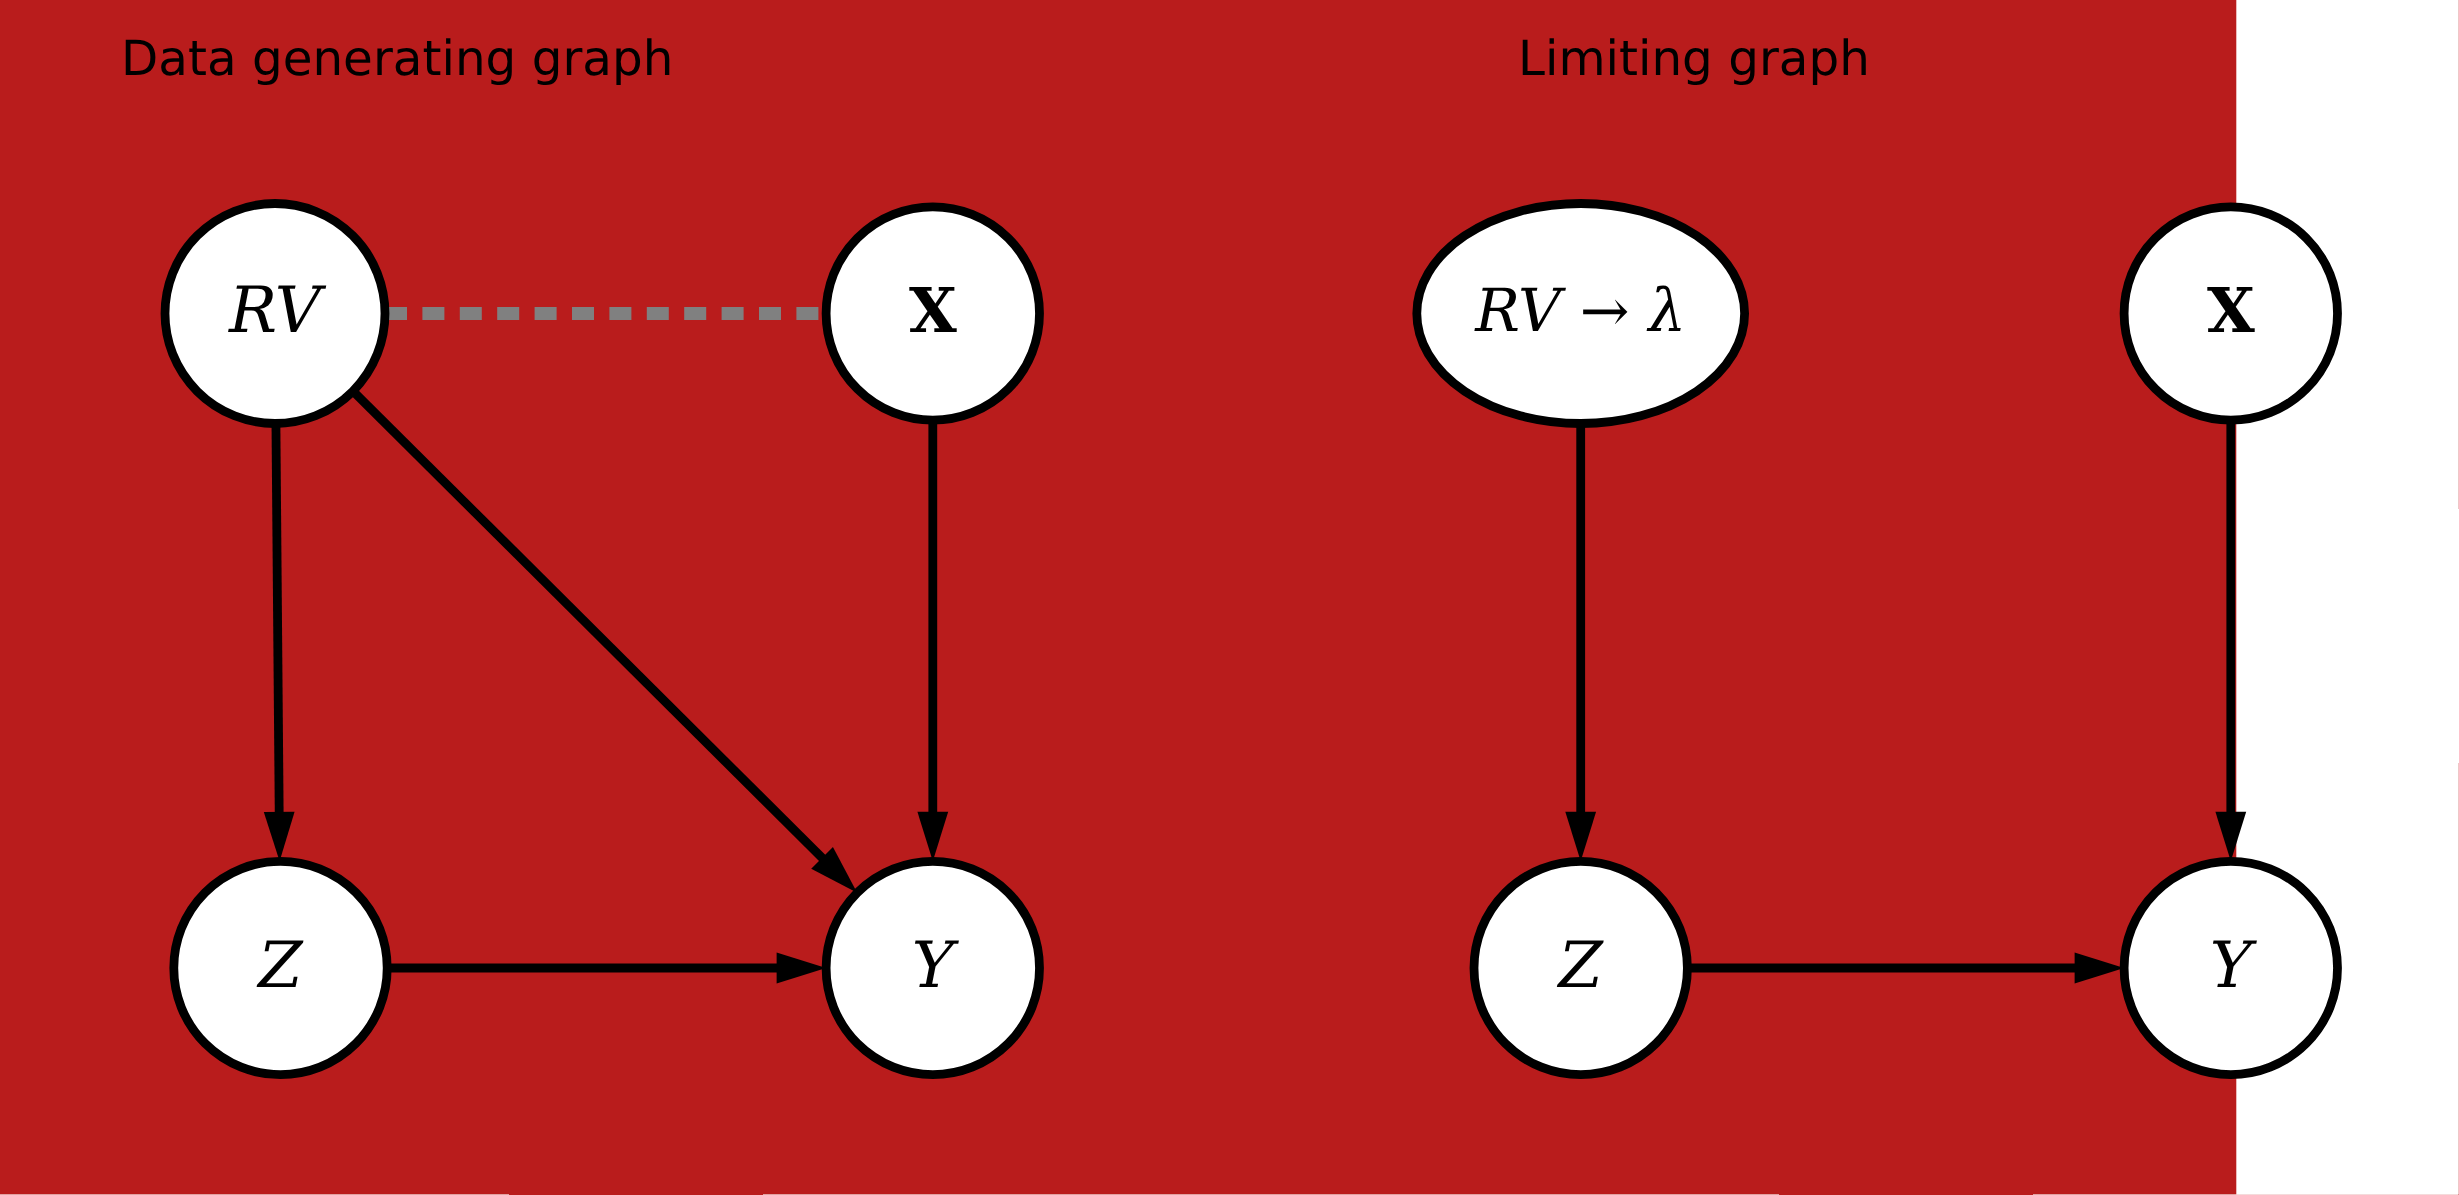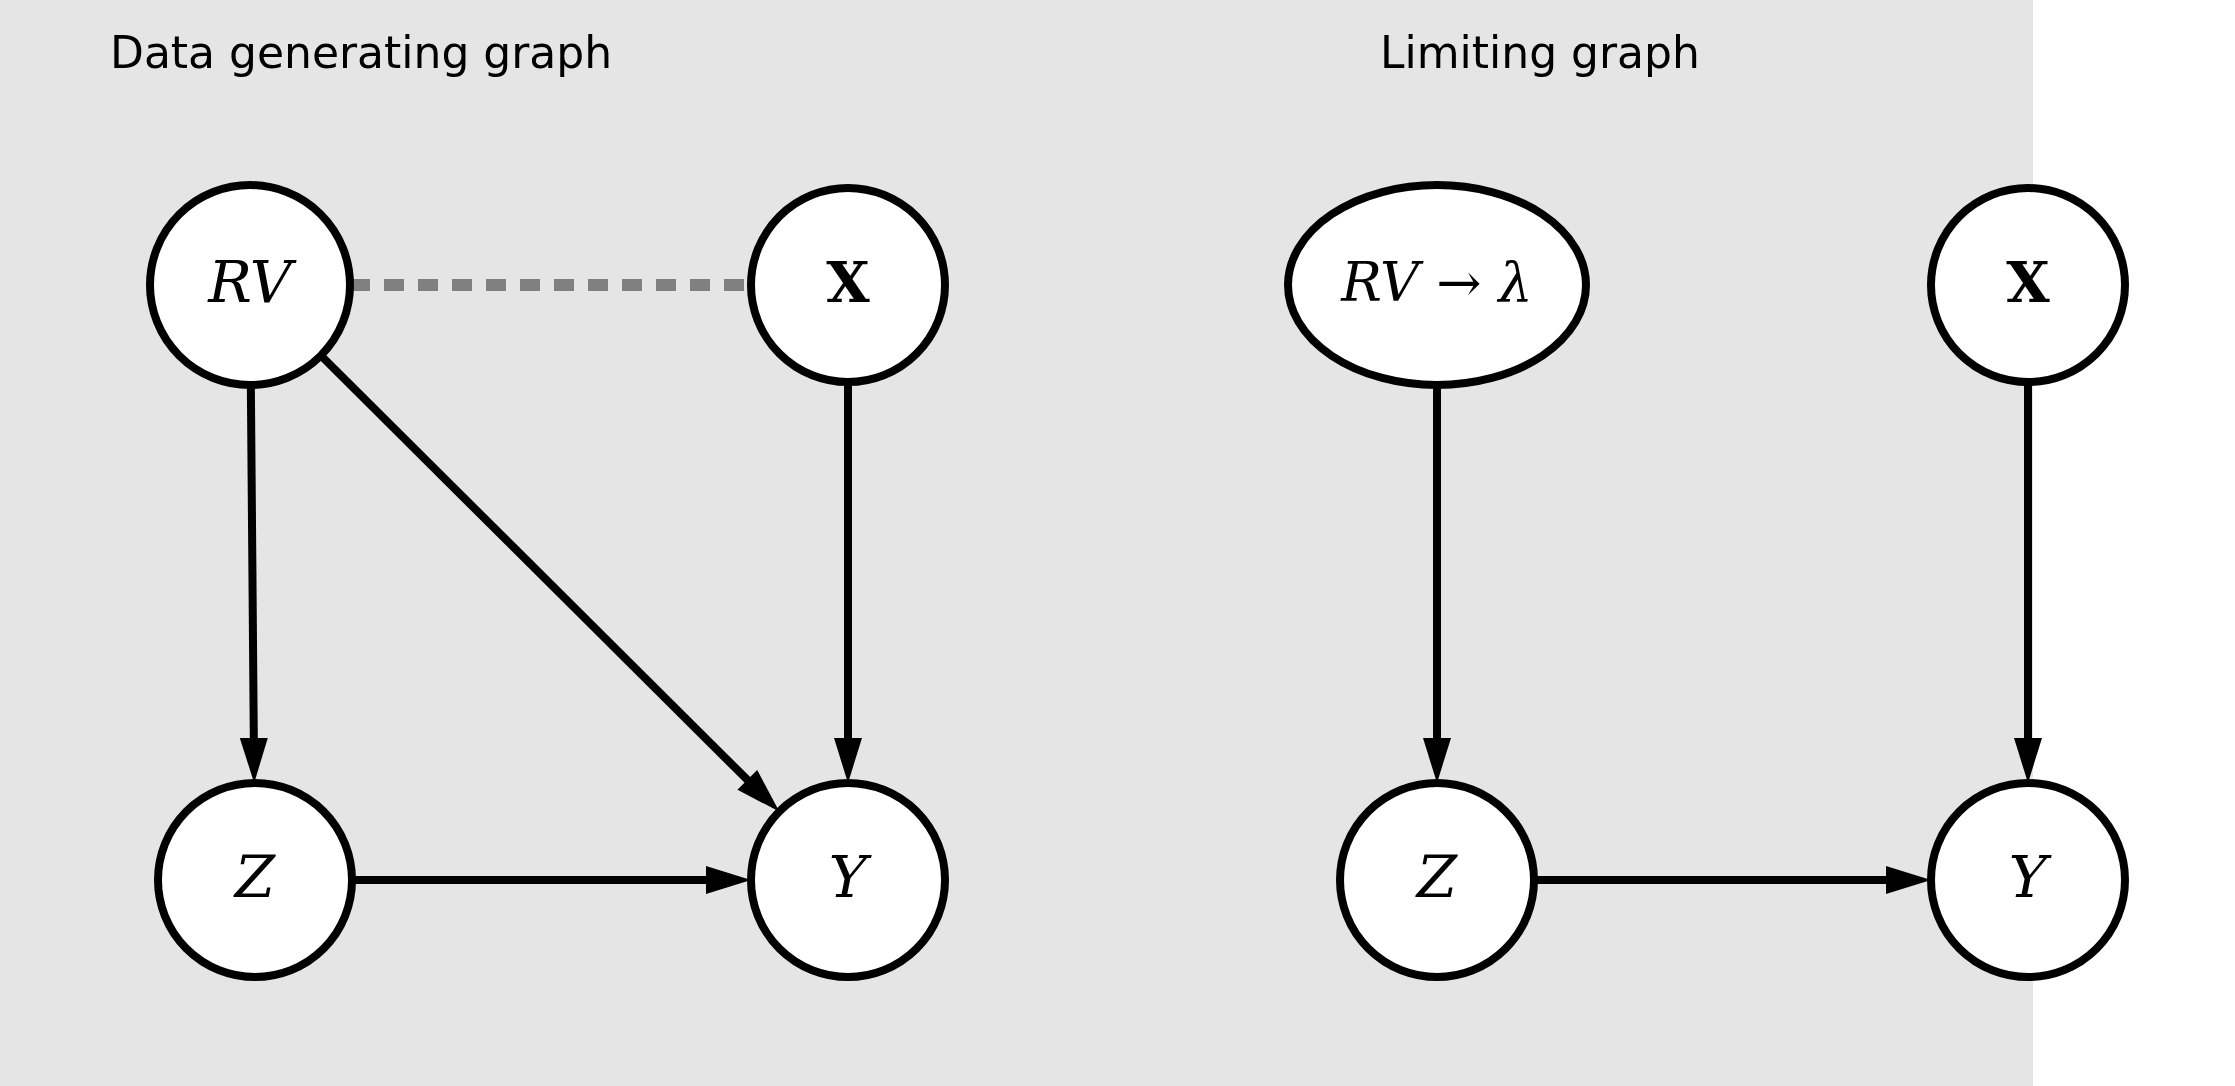--- a/index.html
+++ b/index.html
@@ -11,21 +11,21 @@
   body {
     width: 2235px;
     height: 1086px;
     font-family: "DejaVu Sans", sans-serif;
     overflow: hidden;
   }
   #figure {
     position: relative;
     width: 2033px;
     height: 1086px;
-    background: #e5e5e5;
+    background: #b91c1c;
   }
   #figure-svg {
     display: block;
     width: 2235px;
     height: 1086px;
   }
   .panel-title {
     font-family: "DejaVu Sans", sans-serif;
     font-size: 44px;
     font-weight: 400;

